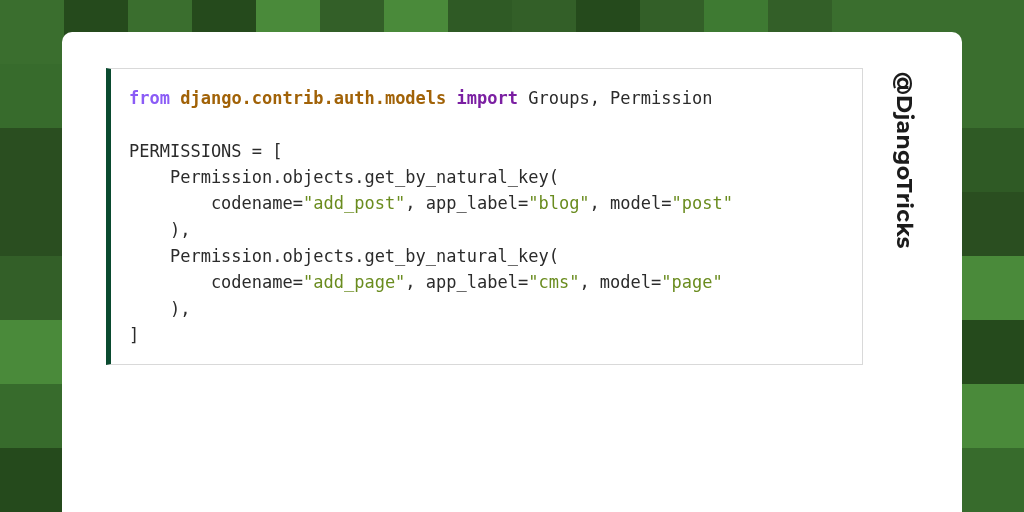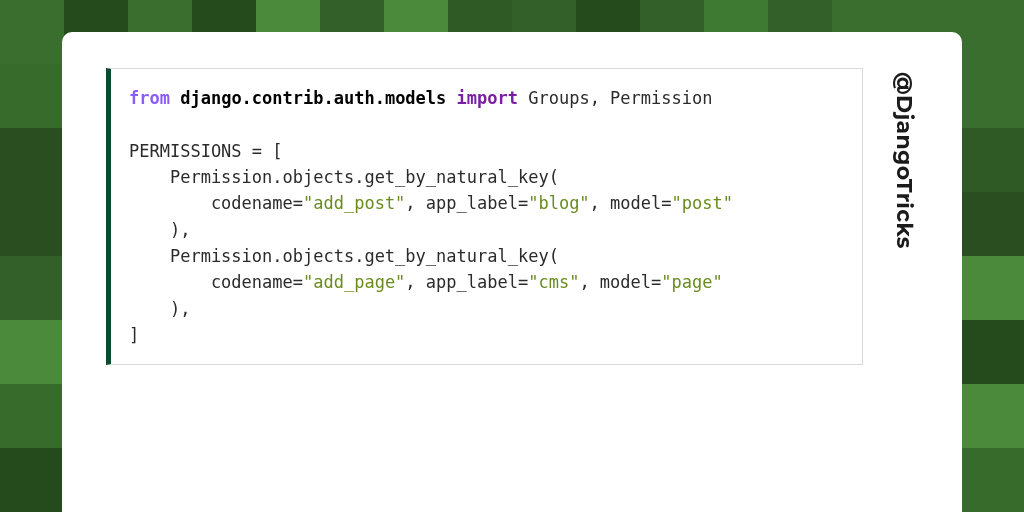--- a/index.html
+++ b/index.html
@@ -67,21 +67,21 @@
     writing-mode: vertical-rl;
     font-family: "Montserrat", "Segoe UI", Arial, sans-serif;
     font-size: 22px;
     font-weight: 700;
     color: #1b1b1b;
     padding-top: 4px;
     letter-spacing: 0.3px;
   }
   .kw-from { color: #8b5cf6; font-weight: bold; }
   .kw-import { color: #7b1fa2; font-weight: bold; }
-  .mod { color: #000000; font-weight: bold; }
+  .mod { color: #a16207; font-weight: bold; }
   .str { color: #6a8c1f; }
 </style>
 </head>
 <body>
 
 <div class="bg">
     <div style="background: rgb(58, 110, 46);"></div>
     <div style="background: rgb(37, 74, 28);"></div>
     <div style="background: rgb(58, 110, 46);"></div>
     <div style="background: rgb(37, 74, 28);"></div>

